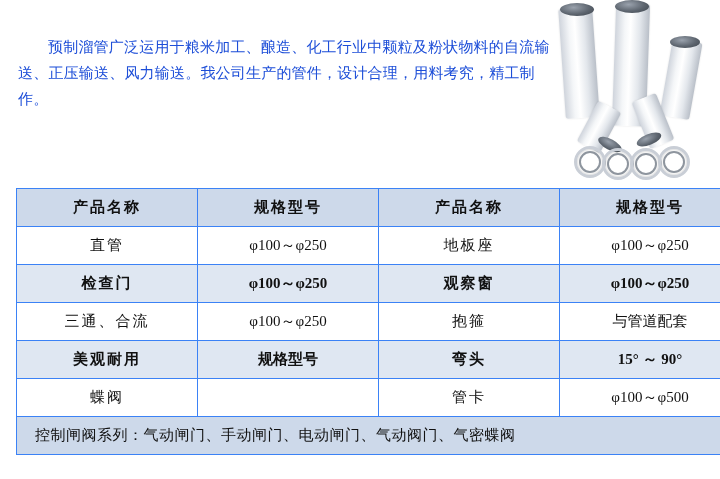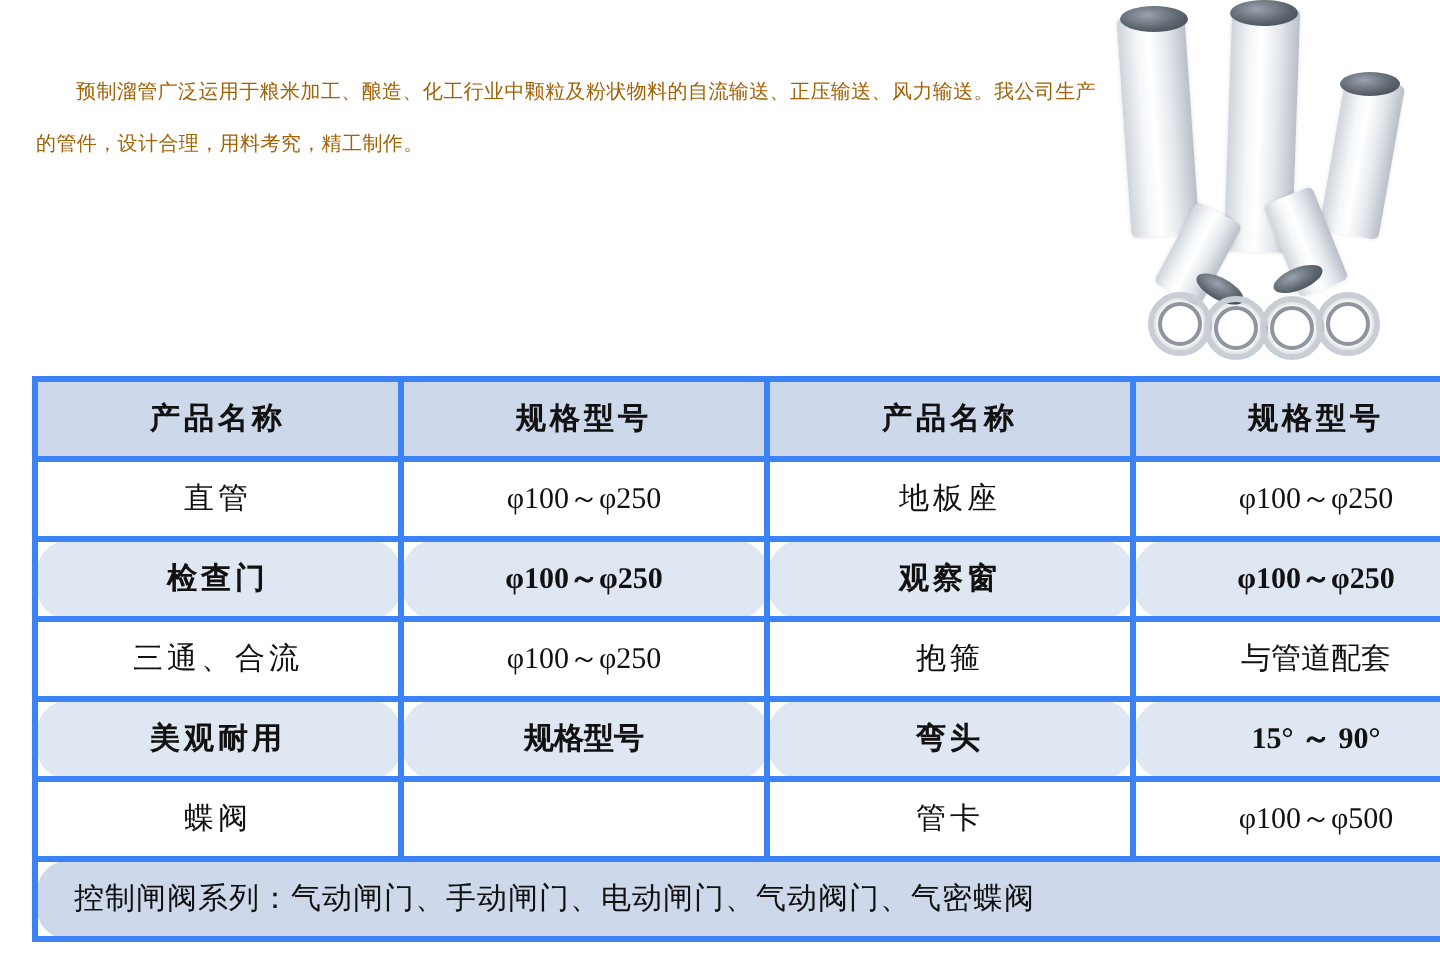--- a/index.html
+++ b/index.html
@@ -21,23 +21,23 @@
     position: relative;
     width: 720px;
     height: 186px;
   }
 
   .intro-text {
     position: absolute;
     left: 18px;
     top: 34px;
     width: 536px;
-    font-size: 10px;
+    font-size: 15px;
     line-height: 26px;
-    color: #a16207;
+    color: #1d4ed8;
     letter-spacing: 0.2px;
   }
   .intro-text p {
     margin: 0;
     text-indent: 2em;
   }
 
   
   .photo {
     position: absolute;
@@ -98,38 +98,37 @@
     top: 188px;
     width: 688px;
   }
   table.spec {
     border-collapse: collapse;
     width: 688px;
     table-layout: fixed;
     font-size: 15px;
   }
   table.spec td, table.spec th {
-    border: 3px solid #3b82f6;
+    border: 1px solid #3b82f6;
     text-align: center;
     height: 37px;
     padding: 0 4px;
     color: #111111;
     font-weight: normal;
   }
   table.spec thead td {
     background: #cdd9ea;
     font-weight: bold;
     letter-spacing: 2px;
   }
   table.spec tbody tr.alt td {
     background: #dfe7f2;
   }
   table.spec tbody tr td {
     background: #ffffff;
-    border-radius: 17px;
   }
   table.spec tbody tr.alt td {
     background: #dfe7f2;
     font-weight: bold;
   }
   .col-a { width: 172px; }
   .col-b { width: 172px; }
   .col-c { width: 172px; }
   .col-d { width: 172px; }
 

